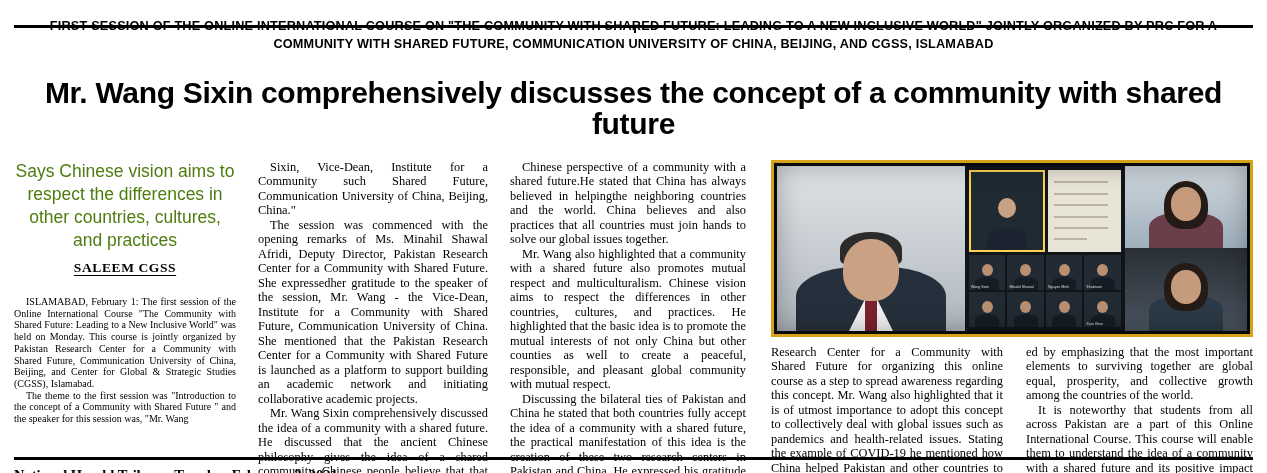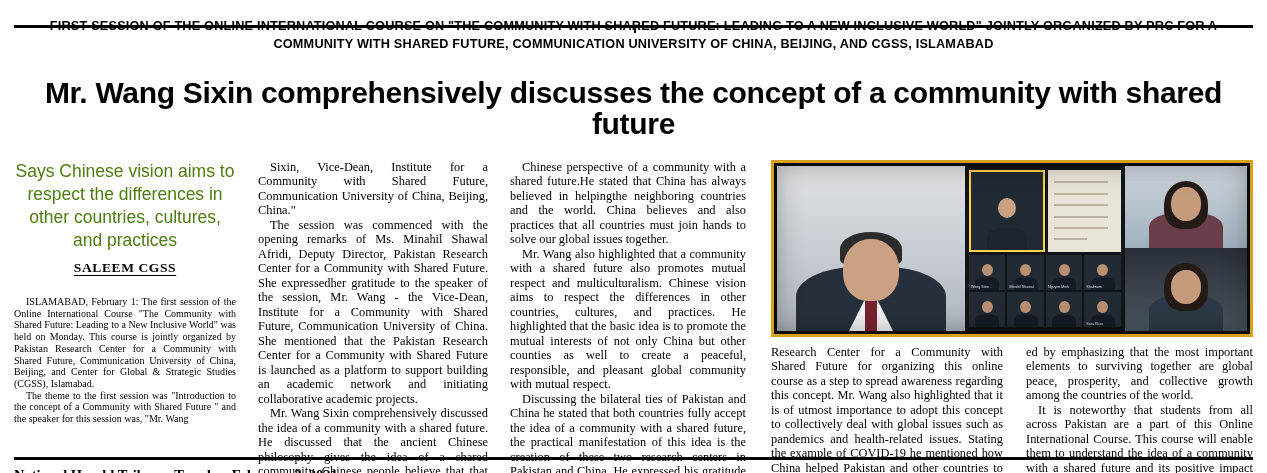--- a/index.html
+++ b/index.html
@@ -311,21 +311,21 @@
     <div class="col" id="col1">
       <div class="deck">Says Chinese vision aims to respect the differences in other countries, cultures, and practices</div>
       <div class="byline">SALEEM CGSS</div>
       <div class="col1-body">
         <p class="first">ISLAMABAD, February 1: The first session of the Online International Course "The Community with Shared Future: Leading to a New Inclusive World" was held on Monday. This course is jointly organized by Pakistan Research Center for a Community with Shared Future, Communication University of China, Beijing, and Center for Global &amp; Strategic Studies (CGSS), Islamabad.</p>
         <p>The theme to the first session was "Introduction to the concept of a Community with Shared Future " and the speaker for this session was, "Mr. Wang</p>
       </div>
     </div>
 
     <div class="col" id="col2">
-      <p>Sixin, Vice-Dean, Institute for a Community with Shared Future, Communication University of China, Beijing, China."</p>
+      <p>Sixin, Vice-Dean, Institute for a Community such Shared Future, Communication University of China, Beijing, China."</p>
       <p>The session was commenced with the opening remarks of Ms. Minahil Shawal Afridi, Deputy Director, Pakistan Research Center for a Community with Shared Future. She expressedher gratitude to the speaker of the session, Mr. Wang - the Vice-Dean, Institute for a Community with Shared Future, Communication University of China. She mentioned that the Pakistan Research Center for a Community with Shared Future is launched as a platform to support building an academic network and initiating collaborative academic projects.</p>
       <p>Mr. Wang Sixin comprehensively discussed the idea of a community with a shared future. He discussed that the ancient Chinese philosophy gives the idea of a shared community. Chinese people believe that that the entire world community is a family and all countries are equal in the</p>
     </div>
 
     <div class="col" id="col3">
       <p>Chinese perspective of a community with a shared future.He stated that China has always believed in helpingthe neighboring countries and the world. China believes and also practices that all countries must join hands to solve our global issues together.</p>
       <p>Mr. Wang also highlighted that a community with a shared future also promotes mutual respect and multiculturalism. Chinese vision aims to respect the differences in other countries, cultures, and practices. He highlighted that the basic idea is to promote the mutual interests of not only China but other counties as well to create a peaceful, responsible, and pleasant global community with mutual respect.</p>
       <p>Discussing the bilateral ties of Pakistan and China he stated that both countries fully accept the idea of a community with a shared future, the practical manifestation of this idea is the creation of these two research centers in Pakistan and China. He expressed his gratitude to the Pakistan</p>
     </div>
 
@@ -412,21 +412,21 @@
 
       </div>
       <div class="vignette"></div>
     </div>
 
     <div class="col" id="col4">
       <p style="text-indent:0">Research Center for a Community with Shared Future for organizing this online course as a step to spread awareness regarding this concept. Mr. Wang also highlighted that it is of utmost importance to adopt this concept to collectively deal with global issues such as pandemics and health-related issues. Stating the example of COVID-19 he mentioned how China helped Pakistan and other countries to collectively overcome the issue of a global pandemic. He conclud-</p>
     </div>
 
     <div class="col" id="col5">
-      <p style="text-indent:0">ed by emphasizing that the most important elements to surviving together are global peace, prosperity, and collective growth among the countries of the world.</p>
+      <p style="text-indent:0">ed by emphasizing that the most important elements to surviving together are global equal, prosperity, and collective growth among the countries of the world.</p>
       <p>It is noteworthy that students from all across Pakistan are a part of this Online International Course. This course will enable them to understand the idea of a community with a shared future and its positive impact on the development of countries.</p>
     </div>
 
   </div>
 
   <div class="bottom-rule"></div>
   <div class="footer">National Herald Tribune, Tuesday, February 2, 2021</div>
 
 </div>
 

